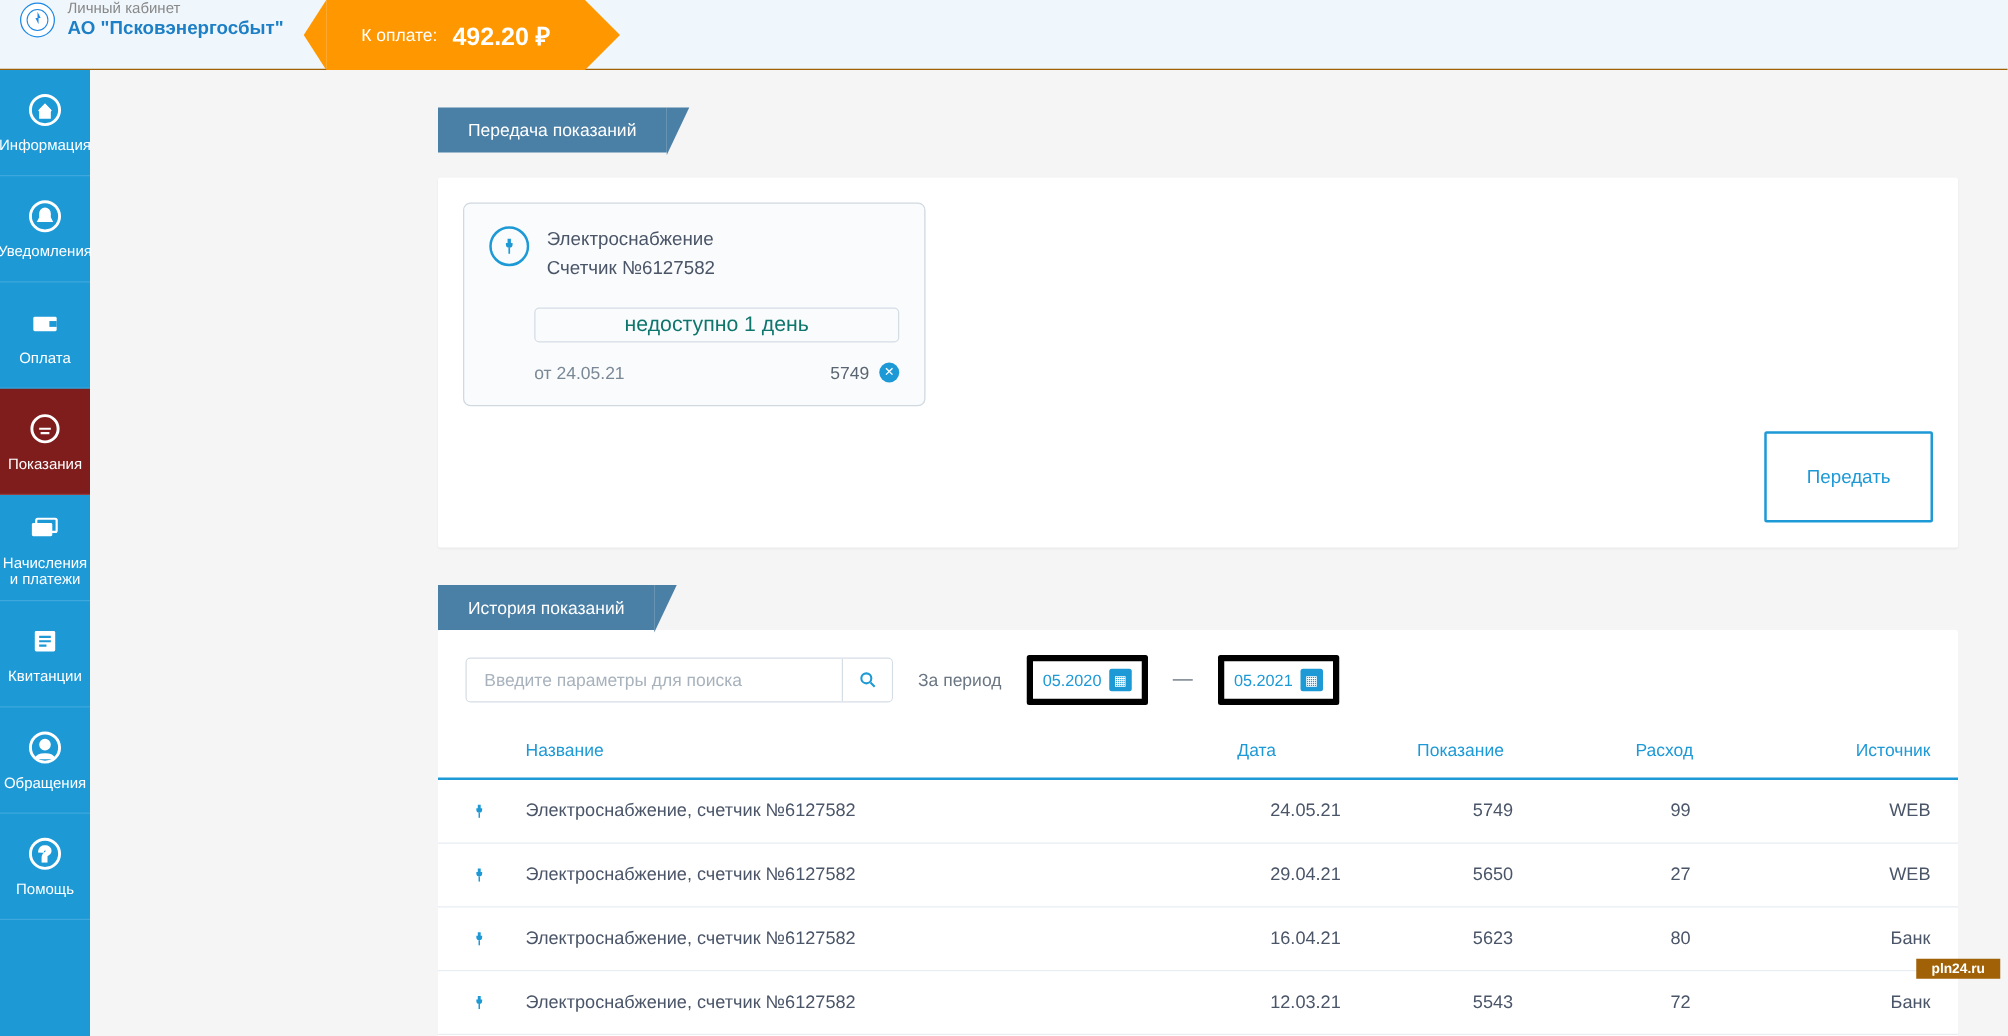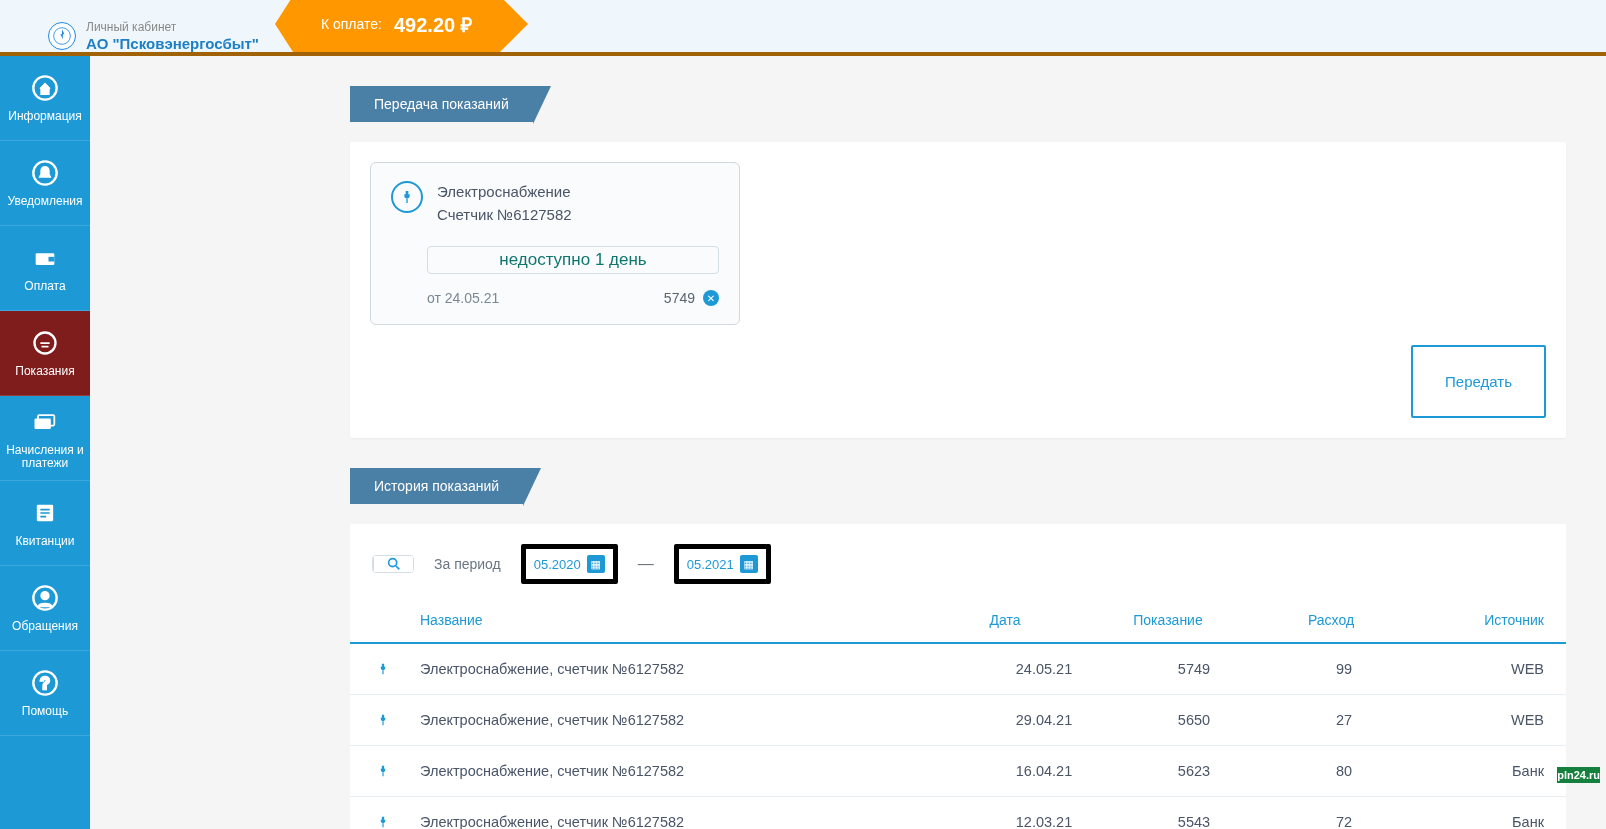--- a/index.html
+++ b/index.html
@@ -1,33 +1,33 @@
 <!DOCTYPE html>
 <html><head>
 <meta charset="utf-8">
 <style>
 * { margin:0; padding:0; box-sizing:border-box; }
 body { font-family: Arial, sans-serif; background:#f5f5f5; color:#4a5568; width:1606px; height:829px; overflow:hidden; position:relative; }
 
 
-.header { position:relative; height:56px; background:#f0f7fc; display:flex; align-items:flex-end; border-bottom:4px solid #a16207;padding-left:32px; }
+.header { position:relative; height:56px; background:#f0f7fc; display:flex; align-items:flex-start; border-bottom:1px solid #a16207; }
 .header-left { display:flex; align-items:center; padding:0 16px; }
 .logo-block { display:flex; align-items:center; gap:10px; }
 .logo-circle { width:28px; height:28px; border-radius:50%; background:#fff; display:flex; align-items:center; justify-content:center; font-size:9px; color:#1e88e5; border:1px solid #1e88e5; }
 .logo-text { display:flex; flex-direction:column; line-height:1.15; }
 .logo-sub { font-size:12px; color:#888; }
 .logo-main { font-size:15px; font-weight:bold; color:#1d7fc5; }
 .pay-arrow { position:relative; background:#ff9800; color:#fff; height:56px; display:flex; align-items:center; padding:0 28px 0 28px; margin-left:18px; }
 .pay-arrow::before { content:""; position:absolute; left:-18px; top:0; width:0; height:0; border-top:28px solid transparent; border-bottom:28px solid transparent; border-right:18px solid #ff9800; }
 .pay-arrow::after { content:""; position:absolute; right:-28px; top:0; width:0; height:0; border-top:28px solid transparent; border-bottom:28px solid transparent; border-left:28px solid #ff9800; }
 .pay-label { font-size:14px; margin-right:12px; }
 .pay-amount { font-size:20px; font-weight:bold; }
 
 
-.sidebar { position:absolute; top:56px; left:0; bottom:0; width:90px; background:#1d99d6; display:flex; flex-direction:column; }
+.sidebar { position:absolute; top:56px; left:0; bottom:0; width:72px; background:#1d99d6; display:flex; flex-direction:column; }
 .side-item { flex:none; height:85px; display:flex; flex-direction:column; align-items:center; justify-content:center; color:#fff; font-size:12px; text-align:center; border-bottom:1px solid rgba(255,255,255,0.15); cursor:pointer; padding:4px; }
 .side-item.active { background:#7f1d1d; }
 .side-item .icon { font-size:26px; margin-bottom:6px; width:32px; height:32px; display:flex; align-items:center; justify-content:center; }
 .side-label { line-height:1.1; }
 
 
 .main { position:absolute; top:56px; left:90px; right:0; bottom:0; overflow:auto; padding:30px 40px 20px 40px; }
 .main-inner { max-width:1280px; margin-left:220px; }
 .section-tab { background:#4a7fa6; color:#fff; padding:10px 24px; font-size:14px; display:inline-block; position:relative; margin-bottom:20px; }
 .section-tab::after { content:""; position:absolute; right:-18px; top:0; width:0; height:0; border-top:0 solid transparent; border-bottom:38px solid transparent; border-left:18px solid #4a7fa6; }
@@ -40,42 +40,42 @@
 .meter-input { border:1px solid #d5dde5; border-radius:4px; height:28px; display:flex; align-items:center; justify-content:center; color:#0f766e; font-size:17px; margin-bottom:16px; margin-left:36px; }
 .meter-footer { display:flex; justify-content:space-between; align-items:center; margin-left:36px; color:#7a8896; font-size:14px; }
 .meter-val { display:flex; align-items:center; gap:8px; color:#5a6572; }
 .close-x { width:16px; height:16px; border-radius:50%; background:#1d99d6; color:#fff; font-size:10px; display:flex; align-items:center; justify-content:center; cursor:pointer; }
 
 .submit-row { display:flex; justify-content:flex-end; margin-top:20px; }
 .btn-outline { border:2px solid #1d99d6; color:#1d99d6; background:#fff; padding:26px 32px; font-size:15px; border-radius:2px; cursor:pointer; }
 
 
 .history-panel { background:#fff; padding:20px 0; border-radius:2px; }
-.history-tab { background:#4a7fa6; color:#fff; padding:10px 24px; font-size:14px; display:inline-block; position:relative; margin-bottom:20px; }
+.history-tab { background:#4a7fa6; color:#fff; padding:10px 24px; font-size:14px; display:inline-block; position:relative; }
 .history-tab::after { content:""; position:absolute; right:-18px; top:0; width:0; height:0; border-top:0 solid transparent; border-bottom:38px solid transparent; border-left:18px solid #4a7fa6; }
 
 .filters { display:flex; align-items:center; gap:20px; padding:0 22px 14px 22px; }
 .search-box { display:flex; border:1px solid #d5dde5; border-radius:4px; overflow:hidden; }
 .search-box input { border:none; padding:9px 14px; font-size:14px; width:300px; outline:none; color:#4a5568; }
 .search-box input::placeholder { color:#a8b2bc; }
 .search-btn { width:40px; background:#fff; border:none; border-left:1px solid #d5dde5; color:#1d99d6; cursor:pointer; display:flex; align-items:center; justify-content:center; }
 .period-label { color:#6a7682; font-size:14px; }
 .date-pick { display:flex; align-items:center; gap:6px; border:5px solid #000000; border-radius:2px; padding:6px 8px; color:#1d99d6; font-size:13px; cursor:pointer; }
 .date-pick .cal { width:18px; height:18px; background:#1d99d6; border-radius:2px; display:flex; align-items:center; justify-content:center; color:#fff; font-size:11px; }
 .dash { color:#6a7682; }
 
 .grid-head, .grid-row { display:grid; grid-template-columns: 48px 1fr 140px 160px 140px 130px; align-items:center; padding:14px 22px; }
 .grid-head { color:#1d99d6; font-size:14px; border-bottom:2px solid #1d99d6;gap:13px; }
 .grid-head .c1 { grid-column:1 / span 2; padding-left:48px; }
 .grid-row { border-bottom:1px solid #e8edf2; font-size:14.5px; color:#4a5568; }
 .col-center { text-align:center; }
 .col-right { text-align:right; }
 .row-icon { width:22px; height:22px; display:flex; align-items:center; justify-content:center; color:#1d99d6; font-size:15px; }
 
-.watermark { position:absolute; right:6px; bottom:46px; background:#15803d; color:#fff; font-size:11px; padding:2px 0; font-weight:bold; }
+.watermark { position:absolute; right:6px; bottom:46px; background:#a16207; color:#fff; font-size:11px; padding:2px 12px; font-weight:bold; }
 </style>
 </head>
 <body>
 
 <div class="header">
   <div class="header-left">
     <div class="logo-block">
       <div class="logo-circle">
         <svg width="20" height="20" viewBox="0 0 24 24" fill="#1e88e5">
             <circle cx="12" cy="12" r="10" fill="none" stroke="#1e88e5" stroke-width="1"></circle>
@@ -201,20 +201,21 @@
       <div class="submit-row">
         <button class="btn-outline">Передать</button>
       </div>
     </div>
 
     <div class="history-tab">История показаний</div>
 
     <div class="history-panel">
       <div class="filters">
         <div class="search-box">
+          <input type="text" placeholder="Введите параметры для поиска" style="">
           <button class="search-btn">
             <svg width="16" height="16" viewBox="0 0 24 24" fill="none" stroke="#1d99d6" stroke-width="2.5">
                 <circle cx="10" cy="10" r="6"></circle>
                 <path d="M15 15l5 5"></path>
               </svg>
           </button>
         </div>
         <span class="period-label">За период</span>
         <div class="date-pick">
           <span>05.2020</span>

